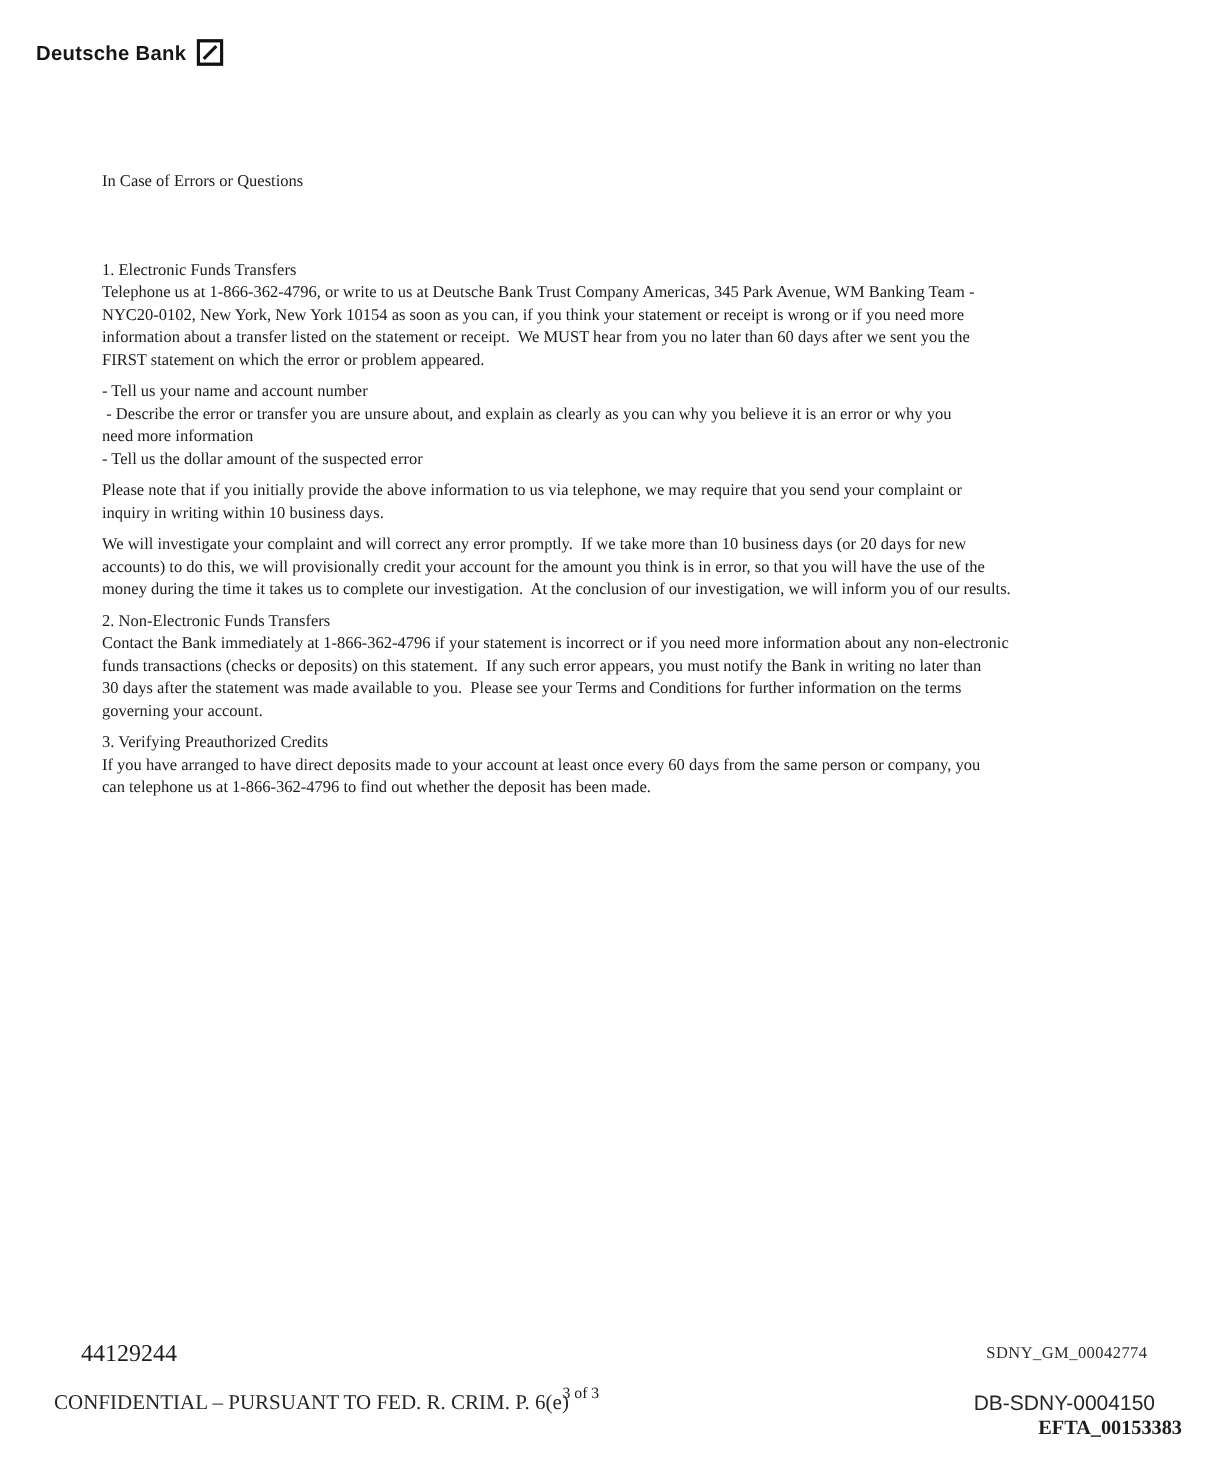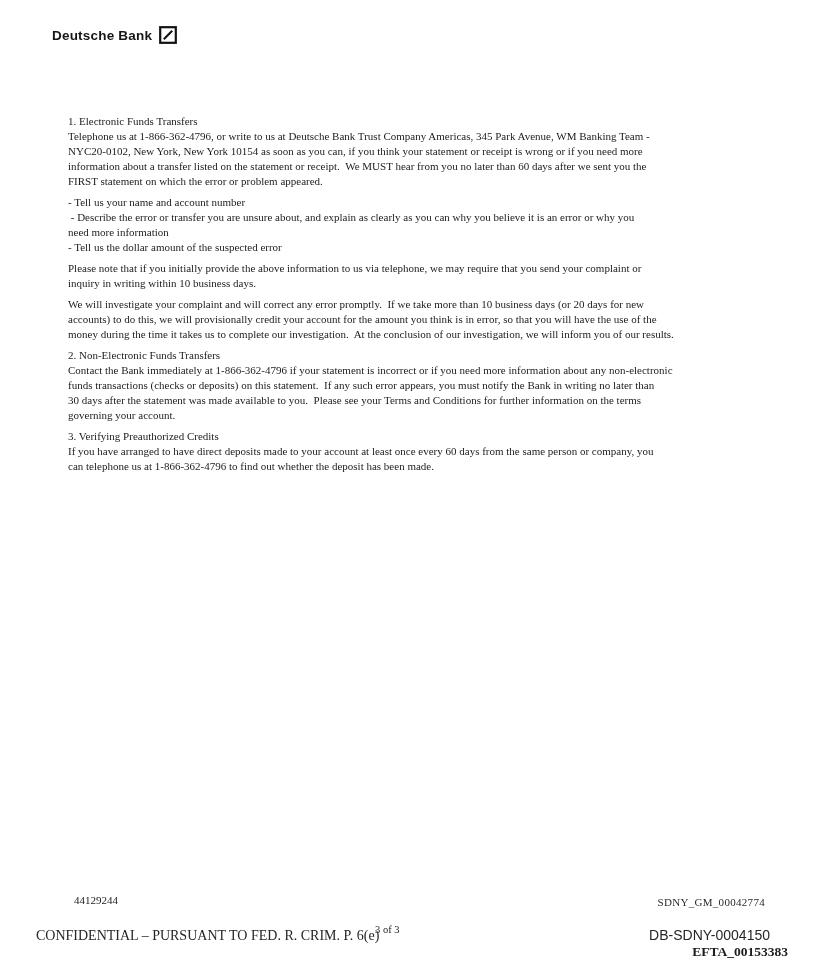--- a/index.html
+++ b/index.html
@@ -13,21 +13,21 @@
     height: 977px;
     background: #ffffff;
     overflow: hidden;
     font-family: "Liberation Serif", serif;
     color: #1c1c1c;
   }
 
   
   .brand {
     position: absolute;
-    left: 52px;
+    left: 24px;
     top: 26px;
     display: flex;
     align-items: center;
     gap: 7px;
     justify-content: space-between;
   }
   .brand-text {
     font-family: "Liberation Sans", sans-serif;
     font-weight: bold;
     font-size: 13.5px;
@@ -61,23 +61,23 @@
   .line {
     height: 15px;
   }
 
   
   .footer-item {
     position: absolute;
     white-space: nowrap;
   }
   .doc-number {
-    left: 74px;
+    left: 54px;
     top: 894px;
-    font-size: 11px;
+    font-size: 16px;
   }
   .page-indicator {
     left: 375px;
     top: 906px;
     font-size: 10.5px;
     margin-top: 18px;
   }
   .bates-top {
     right: 51px;
     top: 896px;
@@ -117,20 +117,21 @@
     <span class="brand-text">Deutsche Bank</span>
     <span class="brand-logo">
       <svg width="18" height="18" viewBox="0 0 18 18" aria-hidden="true">
         <rect x="1.2" y="1.2" width="15.6" height="15.6" fill="none" stroke="#111111" stroke-width="2.2"></rect>
         <line x1="4.8" y1="13.2" x2="13.2" y2="4.8" stroke="#111111" stroke-width="2.1"></line>
       </svg>
     </span>
   </header>
 
   <main class="body-text">
+    <div class="heading">In Case of Errors or Questions</div>
     <div><div class="section"><div class="line">1. Electronic Funds Transfers</div><div class="line">Telephone us at 1-866-362-4796, or write to us at Deutsche Bank Trust Company Americas, 345 Park Avenue, WM Banking Team -</div><div class="line">NYC20-0102, New York, New York 10154 as soon as you can, if you think your statement or receipt is wrong or if you need more</div><div class="line">information about a transfer listed on the statement or receipt.  We MUST hear from you no later than 60 days after we sent you the</div><div class="line">FIRST statement on which the error or problem appeared.</div></div><div class="section"><div class="line">- Tell us your name and account number</div><div class="line"> - Describe the error or transfer you are unsure about, and explain as clearly as you can why you believe it is an error or why you</div><div class="line">need more information</div><div class="line">- Tell us the dollar amount of the suspected error</div></div><div class="section"><div class="line">Please note that if you initially provide the above information to us via telephone, we may require that you send your complaint or</div><div class="line">inquiry in writing within 10 business days.</div></div><div class="section"><div class="line">We will investigate your complaint and will correct any error promptly.  If we take more than 10 business days (or 20 days for new</div><div class="line">accounts) to do this, we will provisionally credit your account for the amount you think is in error, so that you will have the use of the</div><div class="line">money during the time it takes us to complete our investigation.  At the conclusion of our investigation, we will inform you of our results.</div></div><div class="section"><div class="line">2. Non-Electronic Funds Transfers</div><div class="line">Contact the Bank immediately at 1-866-362-4796 if your statement is incorrect or if you need more information about any non-electronic</div><div class="line">funds transactions (checks or deposits) on this statement.  If any such error appears, you must notify the Bank in writing no later than</div><div class="line">30 days after the statement was made available to you.  Please see your Terms and Conditions for further information on the terms</div><div class="line">governing your account.</div></div><div class="section"><div class="line">3. Verifying Preauthorized Credits</div><div class="line">If you have arranged to have direct deposits made to your account at least once every 60 days from the same person or company, you</div><div class="line">can telephone us at 1-866-362-4796 to find out whether the deposit has been made.</div></div></div>
   </main>
 
   <footer>
     <div class="footer-item doc-number">44129244</div>
     <div class="footer-item page-indicator">3 of 3</div>
     <div class="footer-item bates-top">SDNY_GM_00042774</div>
     <div class="footer-item confidential">CONFIDENTIAL – PURSUANT TO FED. R. CRIM. P. 6(e)</div>
     <div class="footer-item bates-db">DB-SDNY-0004150</div>
     <div class="footer-item bates-efta">EFTA_00153383</div>

